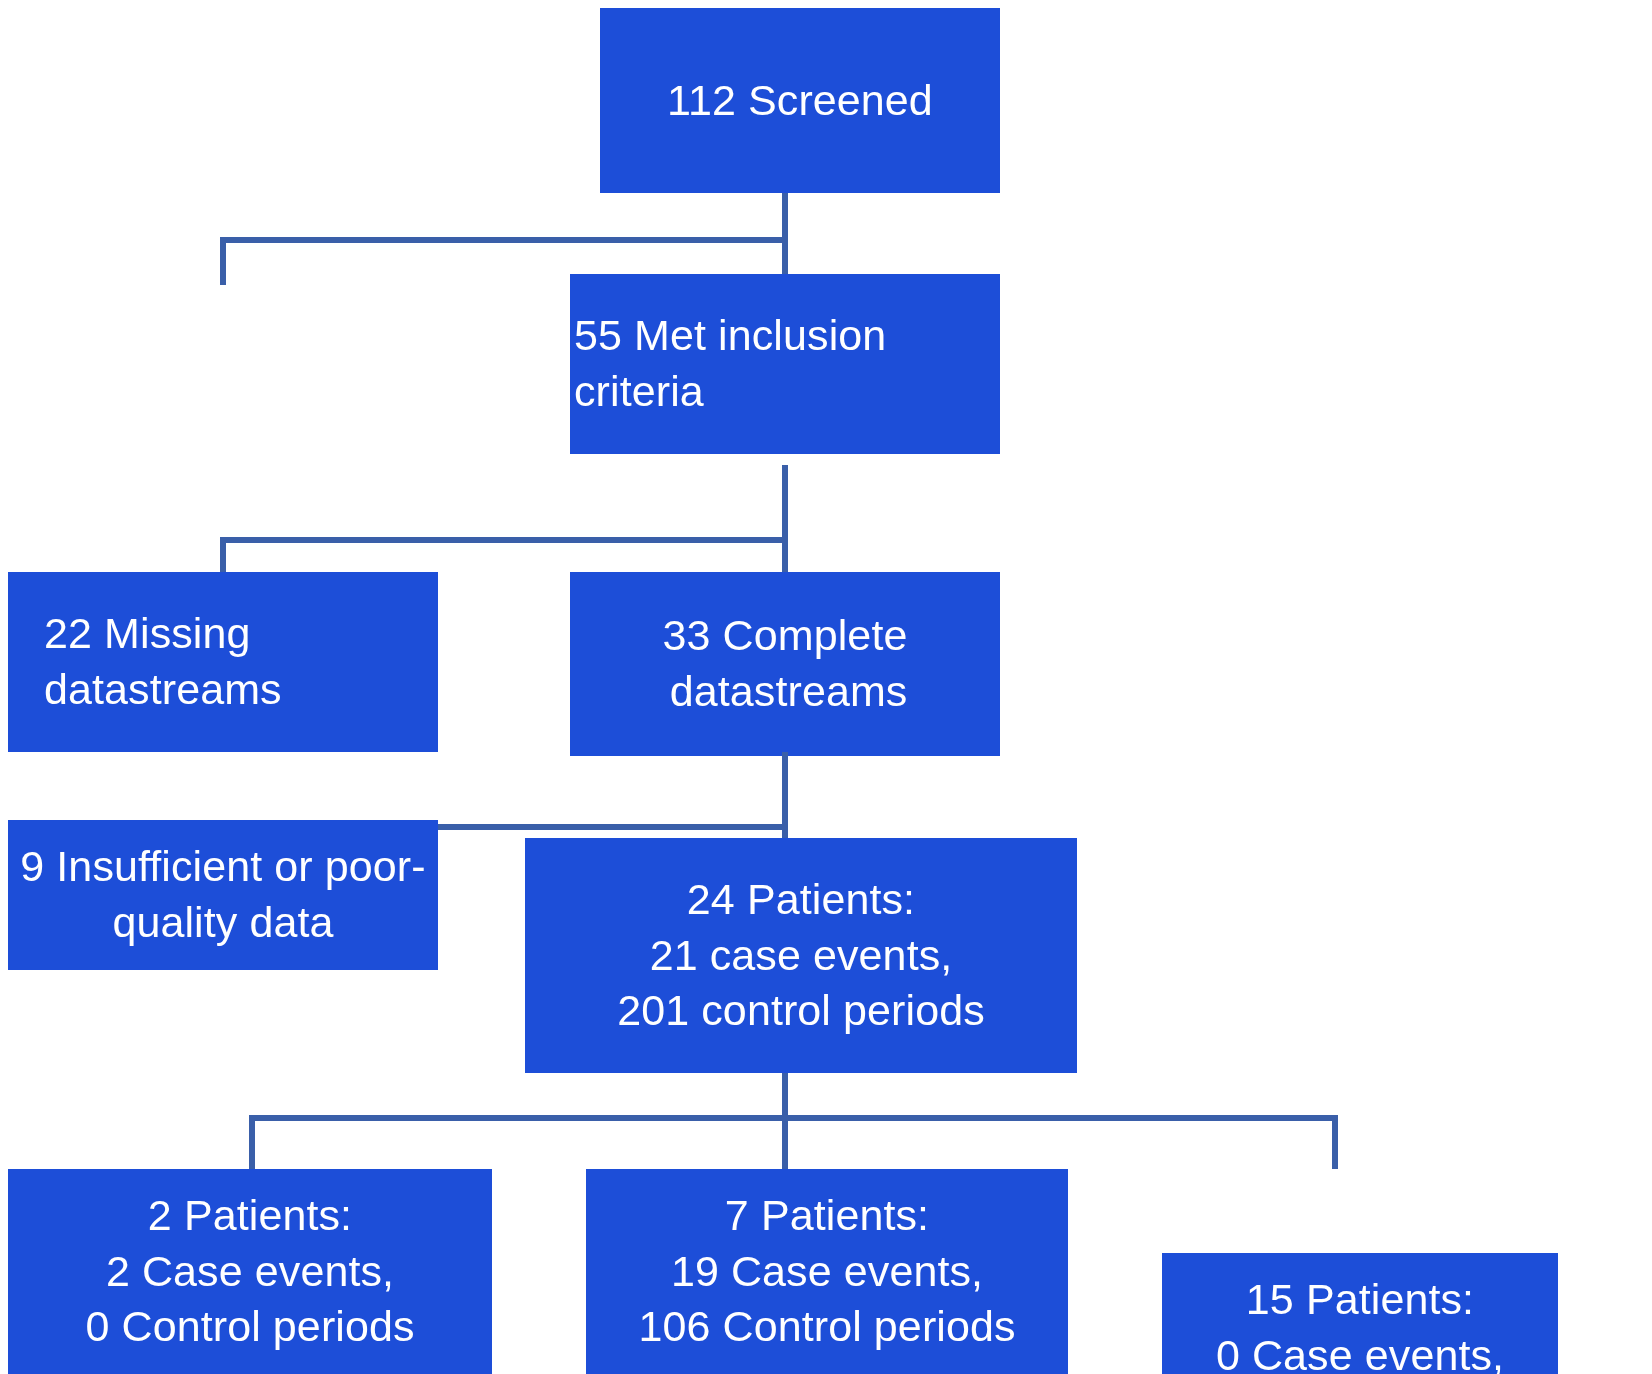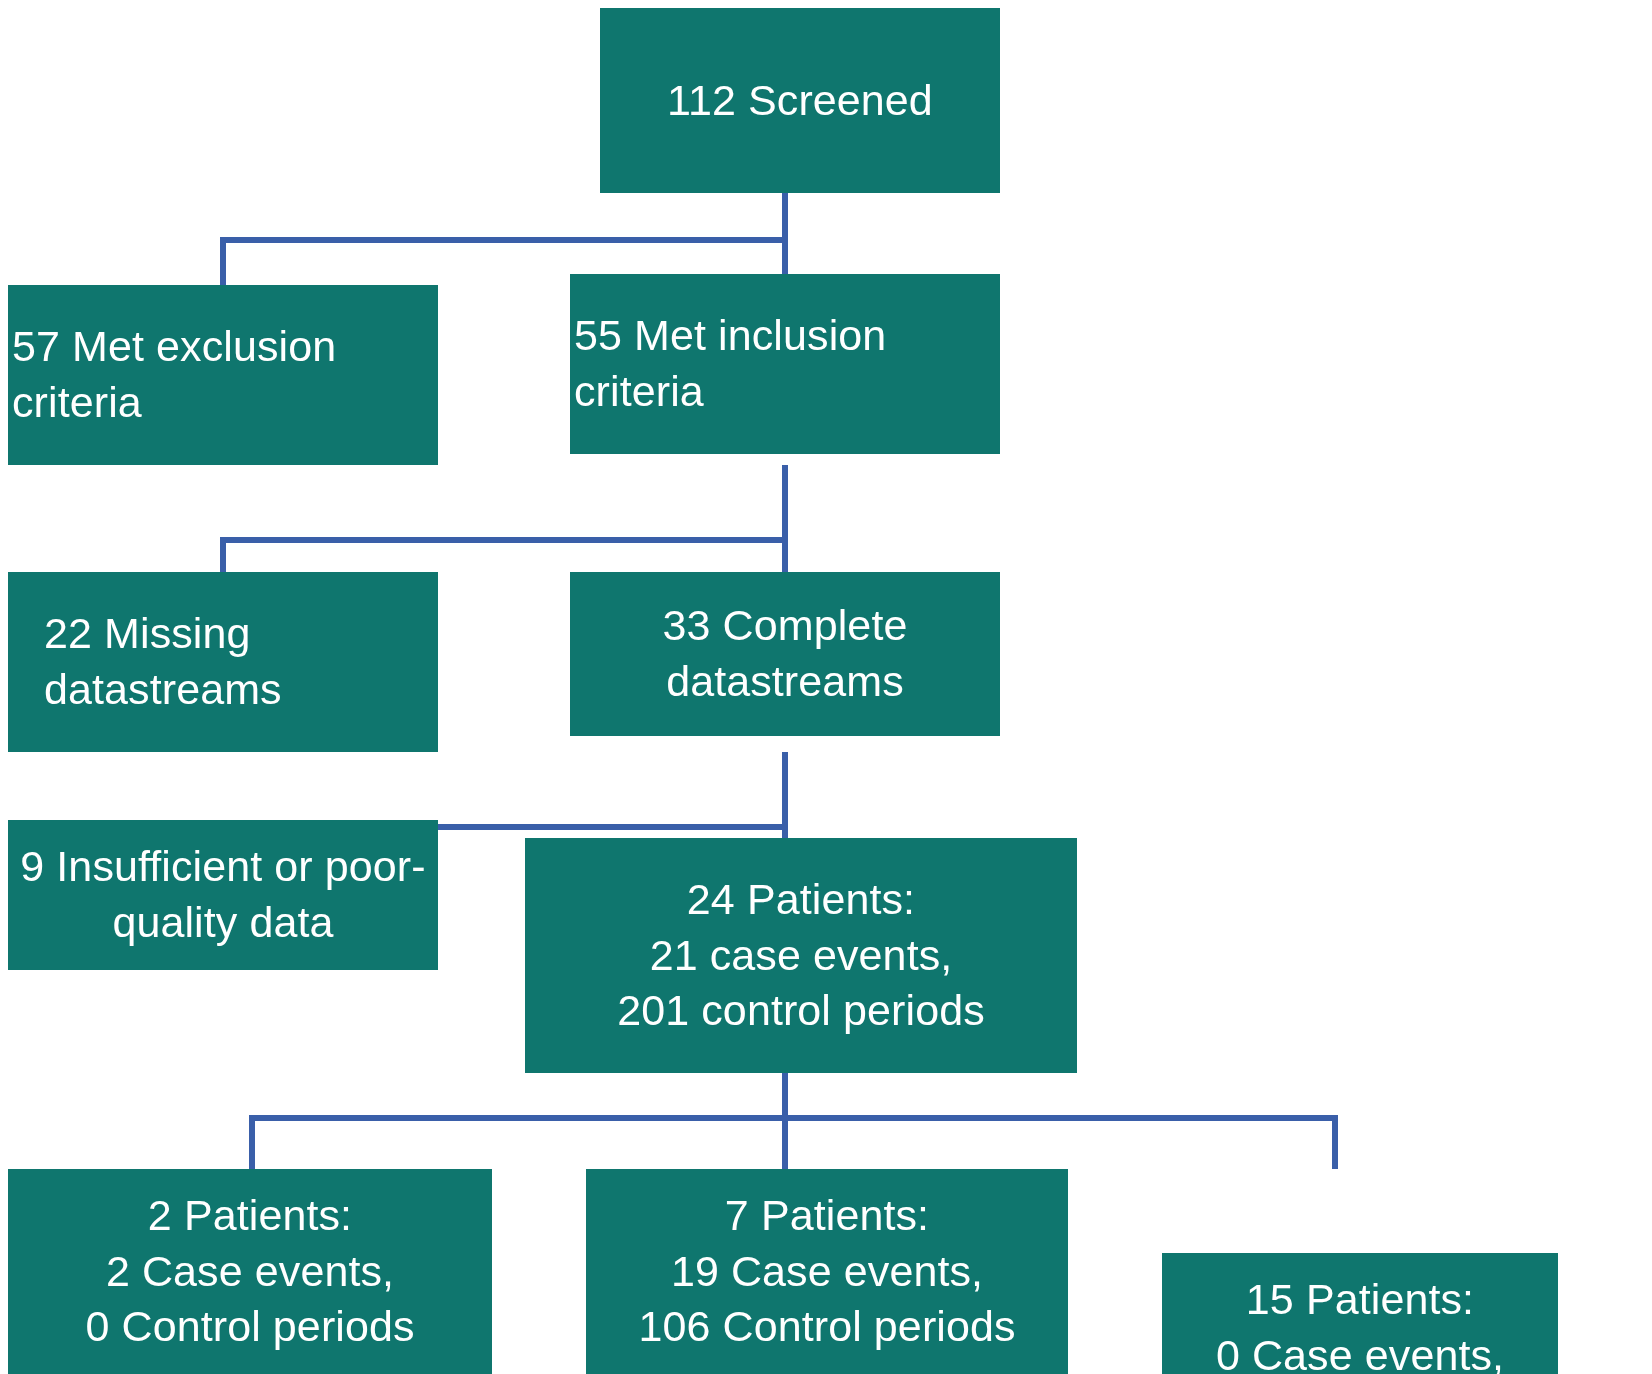--- a/index.html
+++ b/index.html
@@ -13,21 +13,21 @@
   #flowchart {
     position: relative;
     width: 1652px;
     height: 1374px;
     background: #ffffff;
     overflow: hidden;
   }
   .node {
     position: absolute;
     box-sizing: border-box;
-    background: #0f766e;
+    background: #1d4ed8;
     color: #ffffff;
     display: flex;
     align-items: center;
     font-size: 43px;
     line-height: 1.30;
     letter-spacing: 0.1px;
     white-space: pre-line;
   }
   .node.center {
     justify-content: center;
@@ -50,32 +50,31 @@
 
 <div id="flowchart">
 
   <div class="node center" style="left:600px; top:8px; width:400px; height:185px;">112 Screened</div>
 
   <div class="conn v" style="left:782px; top:193px; height:47px;"></div>
   <div class="conn h" style="left:220px; top:237px; width:568px;"></div>
   <div class="conn v" style="left:220px; top:237px; height:48px;"></div>
   <div class="conn v" style="left:782px; top:237px; height:48px;"></div>
 
-  <div class="node left" style="left:8px; top:285px; width:430px; height:180px;">57 Met exclusion criteria</div>
 
   <div class="node left" style="left:570px; top:274px; width:430px; height:180px;">55 Met inclusion criteria</div>
 
   <div class="conn v" style="left:782px; top:465px; height:78px;"></div>
   <div class="conn h" style="left:220px; top:537px; width:568px;"></div>
   <div class="conn v" style="left:220px; top:537px; height:38px;"></div>
   <div class="conn v" style="left:782px; top:537px; height:38px;"></div>
 
   <div class="node left" style="left:8px; top:572px; width:430px; height:180px;padding-left:36px;">22 Missing datastreams</div>
 
-  <div class="node center" style="left:570px; top:572px; width:430px; height:164px;">33 Complete
+  <div class="node center" style="left:570px; top:572px; width:430px; height:184px;text-align:right;">33 Complete
 datastreams</div>
 
   <div class="conn v" style="left:782px; top:752px; height:78px;"></div>
   <div class="conn h" style="left:220px; top:824px; width:568px;"></div>
   <div class="conn v" style="left:220px; top:824px; height:48px;"></div>
   <div class="conn v" style="left:782px; top:824px; height:48px;"></div>
 
   <div class="node center" style="left:8px; top:820px; width:430px; height:150px;">9 Insufficient or poor-
 quality data</div>
 

